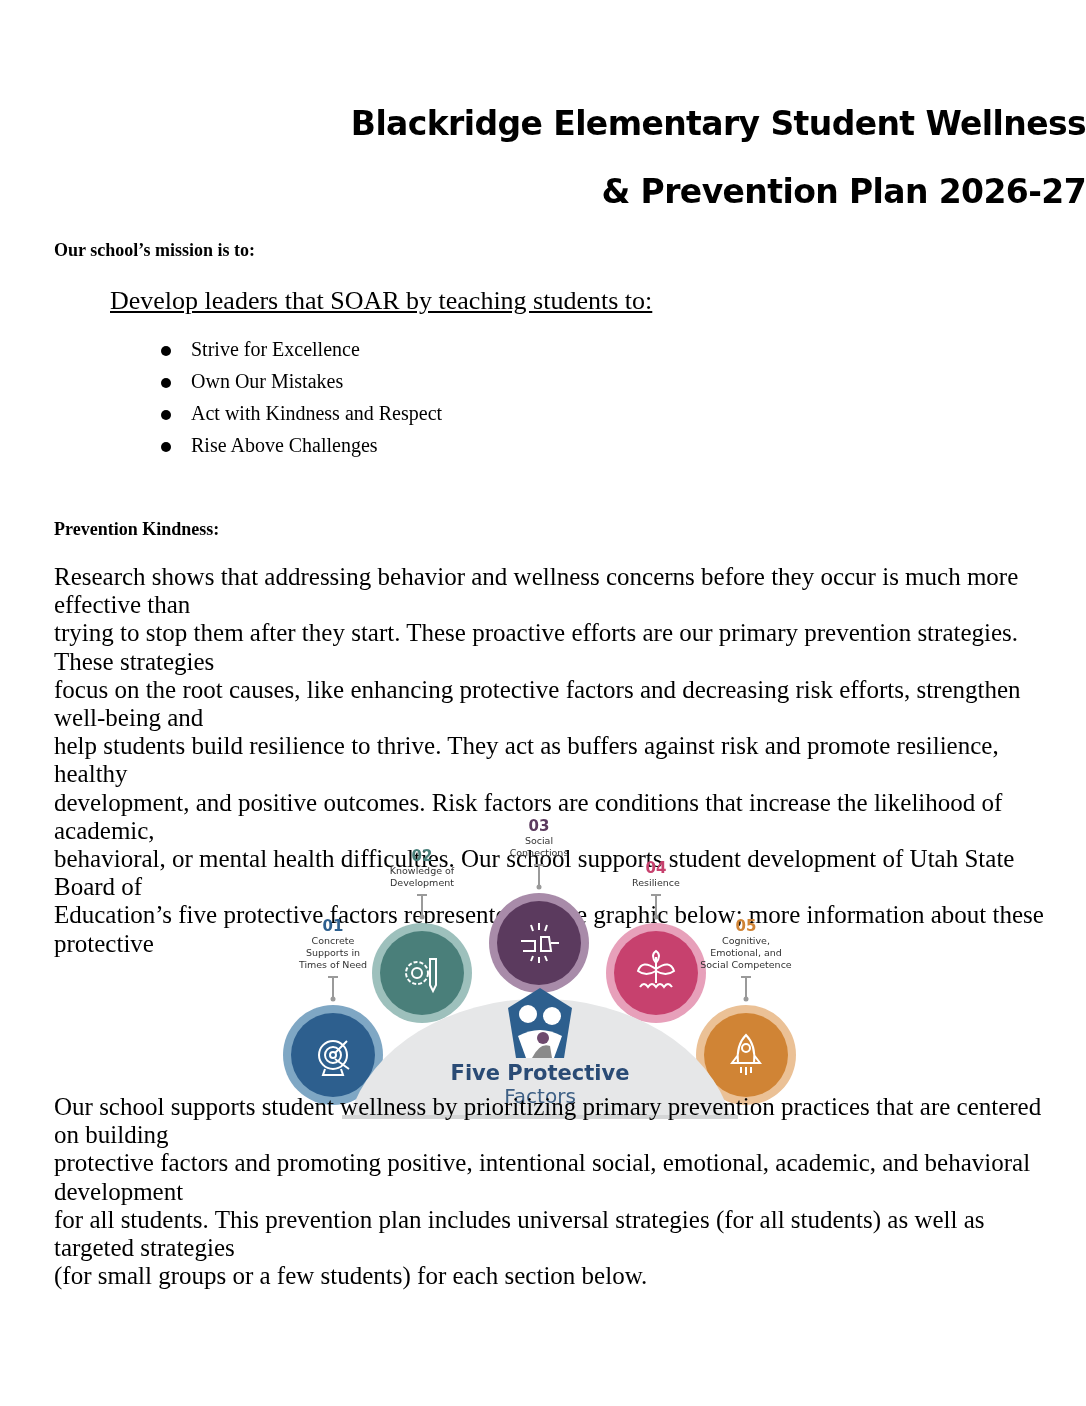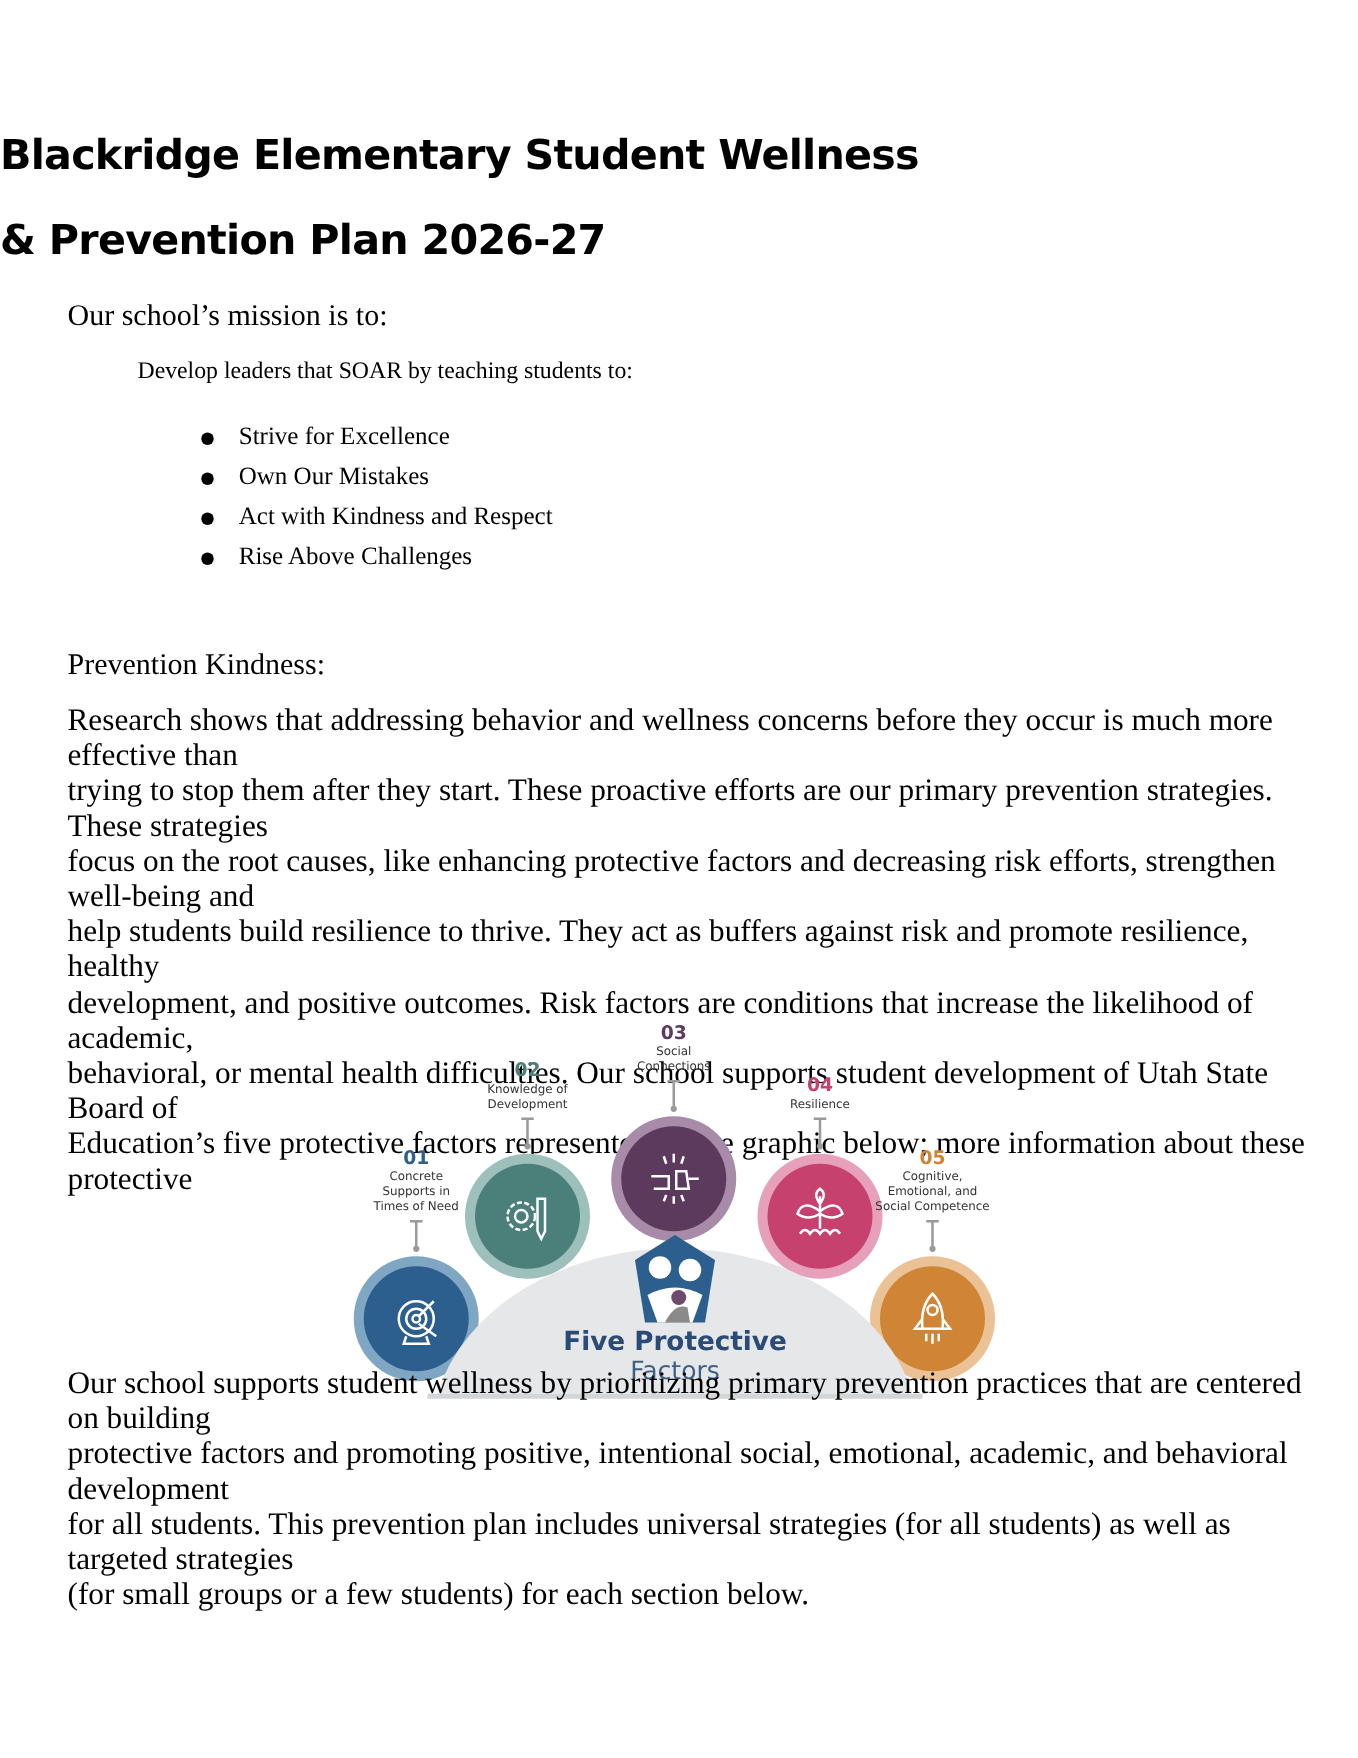--- a/index.html
+++ b/index.html
@@ -1,27 +1,27 @@
 <!DOCTYPE html>
 <html><head>
 <meta charset="utf-8">
 <style>
   html, body { margin: 0; padding: 0; background: #ffffff; }
   body { width: 1086px; height: 1406px; position: relative; overflow: hidden; color: #000; }
   .page { position: absolute; left: 0; top: 0; width: 1086px; height: 1406px; }
   .title {
-    position: absolute; left: 0; width: 1086px; text-align: left;
+    position: absolute; left: 0; width: 1086px; text-align: right;
     font-family: "DejaVu Sans", sans-serif; font-weight: bold; font-size: 33px;
     letter-spacing: -0.6px;
   }
   .title.l1 { top: 104px; }
   .title.l2 { top: 172px; }
   .serif { font-family: "Liberation Serif", serif; }
-  .h2 { position: absolute; left: 54px; font-size: 24px; font-weight: normal; }
-  .mission-intro { position: absolute; left: 110px; top: 286px; font-size: 19px; }
+  .h2 { position: absolute; left: 54px; font-size: 18px; font-weight: bold; }
+  .mission-intro { position: absolute; left: 110px; top: 286px; font-size: 26px; text-decoration: underline; }
   .bullets { position: absolute; left: 158px; top: 333px; margin: 0; padding: 0; list-style: none; }
   .bullets li { font-size: 20px; line-height: 32px; height: 32px; position: relative; padding-left: 33px; }
   .bullets li .dot { position: absolute; left: 3px; top: 13px; width: 10px; height: 10px; border-radius: 50%; background: #000; }
   .para { position: absolute; left: 54px; width: 990px; font-size: 25px; line-height: 28.2px; }
   .para a { color: #1155cc; text-decoration: underline; }
   .graphic { position: absolute; left: 270px; top: 815px; width: 550px; height: 310px; }
   .graphic svg { width: 550px; height: 310px; display: block; }
   .lbl-num { font-family: "DejaVu Sans", sans-serif; font-weight: bold; font-size: 15px; }
   .lbl-txt { font-family: "DejaVu Sans", sans-serif; font-size: 9.5px; fill: #333; }
 </style>

